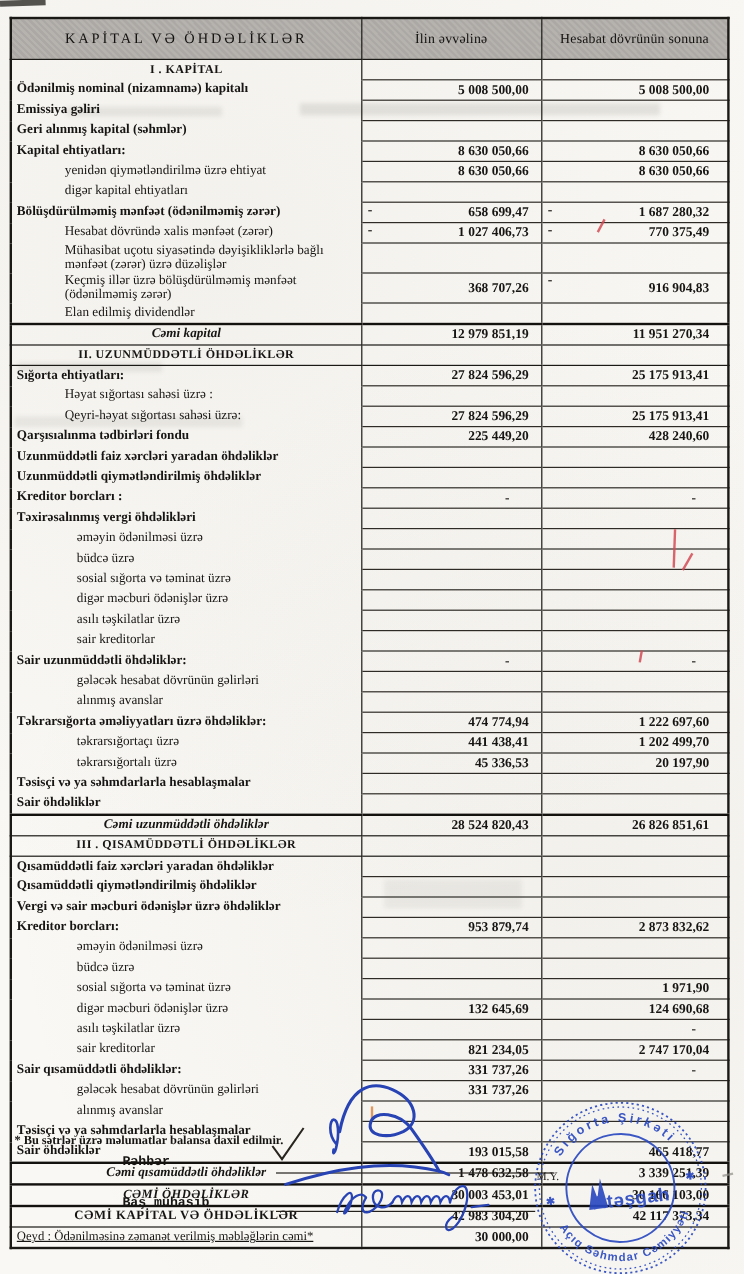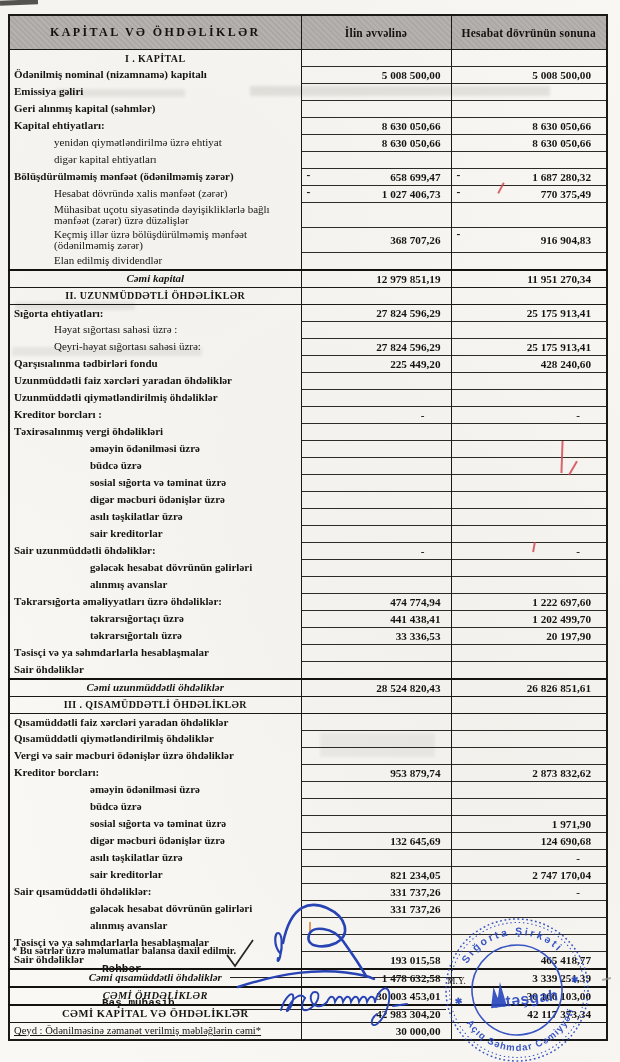--- a/index.html
+++ b/index.html
@@ -14,34 +14,34 @@
   
   table.bal{
     position:absolute; left:8px; top:14px; width:598px;
     border-collapse:collapse; table-layout:fixed;
     border:2px solid #1b1916;
   }
   col.c-lbl{width:292px} col.c-v1{width:150px} col.c-v2{width:156px}
   th{
     height:33px; background:#b3b0ac;
     background-image:repeating-linear-gradient(45deg, rgba(0,0,0,.045) 0 2px, rgba(255,255,255,.04) 2px 4px);
-    border:1.7px solid #1b1916; font-weight:bold; color:#141210; padding:0 2px;
+    border:1.7px solid #1b1916; font-weight:normal; color:#141210; padding:0 2px;
   }
   th.t-title{font-size:12px; letter-spacing:2.4px;}
   th.t-col{font-size:11.5px; letter-spacing:.2px;}
   td{height:14px; padding:1px 0; vertical-align:middle; overflow:hidden;}
   td.lbl{padding-left:4px; font-size:11px; line-height:11.5px; border-right:1.6px solid #1b1916;}
   td.val{position:relative; border-top:1.1px solid #2e2b27; border-left:1.6px solid #1b1916;}
   td.val .num{display:block; text-align:right; font-weight:bold; font-size:11.2px; padding-right:10px; white-space:nowrap;}
   td.val:last-child .num{padding-right:15px;}
   td.val .num.dash{padding-right:26px; font-weight:bold;}
   td.val .neg{position:absolute; left:5px; top:0; font-weight:bold; font-size:11.5px;}
   tr.r-main td.lbl{font-weight:bold;}
   tr.r-sub td.lbl{padding-left:44px; font-weight:normal;}
-  tr.r-sub2 td.lbl{padding-left:80px; font-weight:bold;margin-left:46px;}
+  tr.r-sub2 td.lbl{padding-left:54px; font-weight:normal;margin-left:46px;}
   tr.r-section td.lbl{text-align:center; font-weight:bold; font-size:10px; letter-spacing:.4px; padding-left:0;}
   tr.r-section td{border-top:1.6px solid #1b1916; border-bottom:1.6px solid #1b1916;}
   tr.r-section:first-child td{border-top:none; border-bottom:none;}
   tr.r-section:first-child td.val{border-bottom:1.1px solid #2e2b27;}
   tr.r-total td.lbl{text-align:center; font-weight:bold; font-style:italic; font-size:11px; padding-left:0;}
   tr.r-total td, tr.r-grand td, tr.r-grand2 td{border-top:2px solid #14120f; border-bottom:1.6px solid #1b1916;}
   tr.r-grand td.lbl{text-align:center; font-weight:bold; font-style:italic; font-size:10.4px; letter-spacing:.4px; padding-left:0;}
   tr.r-grand2 td.lbl{text-align:center; font-weight:bold; font-size:10.6px; letter-spacing:.5px; padding-left:0;}
   tr.r-note td{border-top:1.6px solid #1b1916;}
   tr.r-note td.lbl{font-weight:normal; font-size:10.6px;text-decoration:underline;}
@@ -384,21 +384,21 @@
           <td class="val">
             <span class="num">441 438,41</span>
           </td>
           <td class="val">
             <span class="num">1 202 499,70</span>
           </td>
         </tr>
         <tr class="r-sub2">
           <td class="lbl">təkrarsığortalı üzrə</td>
           <td class="val">
-            <span class="num">33 336,53</span>
+            <span class="num">45 336,53</span>
           </td>
           <td class="val">
             <span class="num">20 197,90</span>
           </td>
         </tr>
         <tr class="r-main">
           <td class="lbl">Təsisçi və ya səhmdarlarla hesablaşmalar</td>
           <td class="val">
             <span class="num"></span>
           </td>

